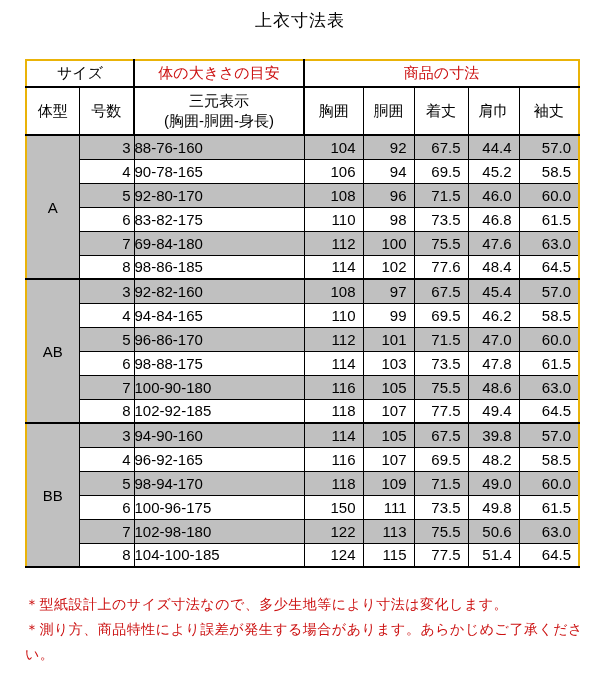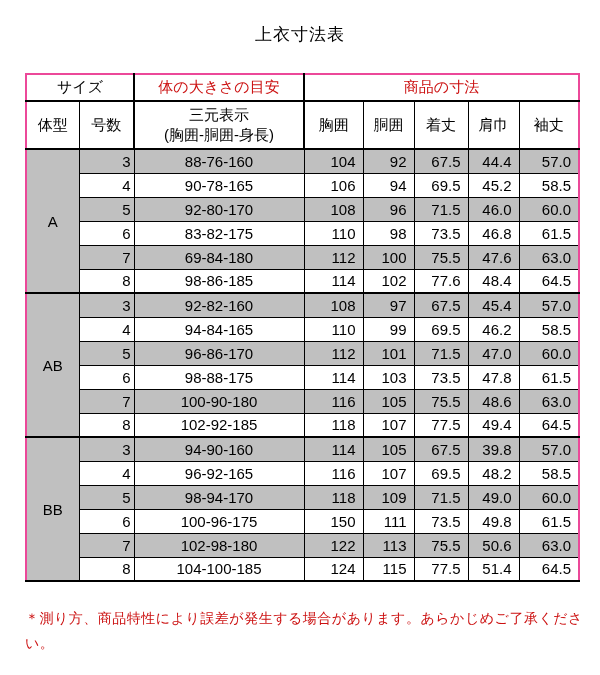--- a/index.html
+++ b/index.html
@@ -13,32 +13,32 @@
     font-family: "Liberation Sans", "DejaVu Sans", sans-serif;
     color: #000000;
   }
   .page {
     position: relative;
     width: 600px;
     height: 675px;
     overflow: hidden;
   }
   .title {
-    padding-top: 23px;
+    padding-top: 9px;
     text-align: center;
     font-size: 17px;
     letter-spacing: 1px;
     color: #000000;
   }
   table.size-table {
     border-collapse: collapse;
     table-layout: fixed;
     width: 553px;
     margin: 27px 0 0 25px;
-    border: 2px solid #ec4899;
+    border: 2px solid #eab308;
   }
   .size-table th, .size-table td {
     border: 1px solid #000000;
     font-weight: normal;
     font-size: 15px;
     padding: 0;
     overflow: hidden;
     white-space: nowrap;
     vertical-align: middle;
   }
@@ -51,21 +51,21 @@
   tbody tr.gray td { background: #c0c0c0; }
   tbody tr.white td { background: #ffffff; }
   td.group-cell {
     background: #c0c0c0 !important;
     text-align: center;
     border-bottom-width: 2px;
   }
   tr.group-end td { border-bottom-width: 2px; }
   td.num   { text-align: right; padding-right: 7px; }
   td.size-no { text-align: right; padding-right: 3px; }
-  td.triple { text-align: center; }
+  td.triple { text-align: left; }
   .footnotes {
     margin: 24px 0 0 25px;
     font-size: 14px;
     line-height: 25px;
     color: #cc1111;
     letter-spacing: 0.5px;
   }
 </style>
 </head>
 <body>
@@ -268,16 +268,17 @@
           <td class="num">124</td>
           <td class="num">115</td>
           <td class="num">77.5</td>
           <td class="num">51.4</td>
           <td class="num">64.5</td>
         </tr>
       </tbody>
   </table>
 
   <div class="footnotes">
+    <div>＊型紙設計上のサイズ寸法なので、多少生地等により寸法は変化します。</div>
     <div>＊測り方、商品特性により誤差が発生する場合があります。あらかじめご了承ください。</div>
   </div>
 
 </div>
 
 </body></html>

